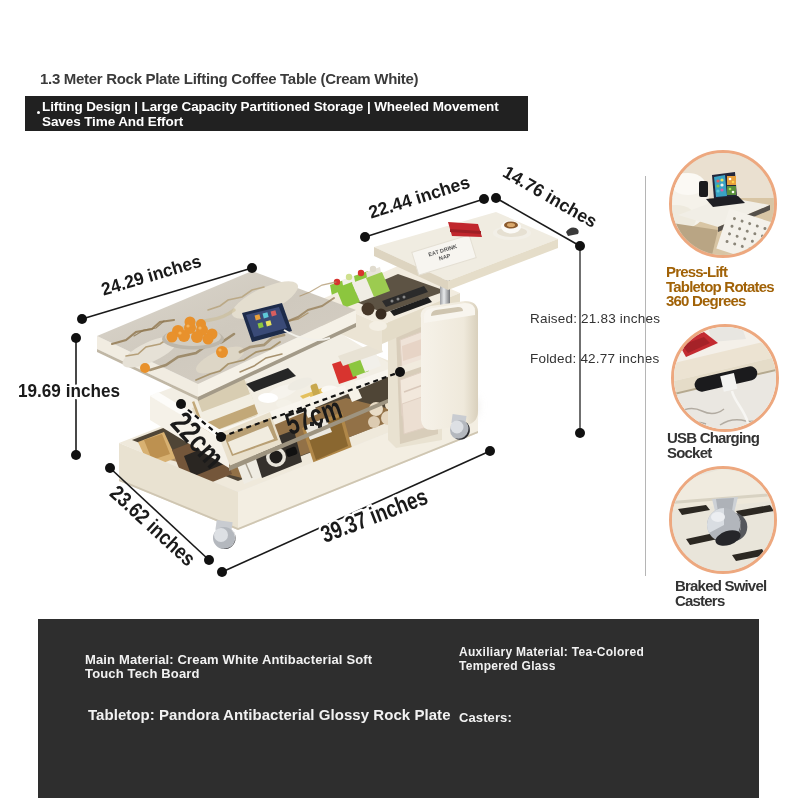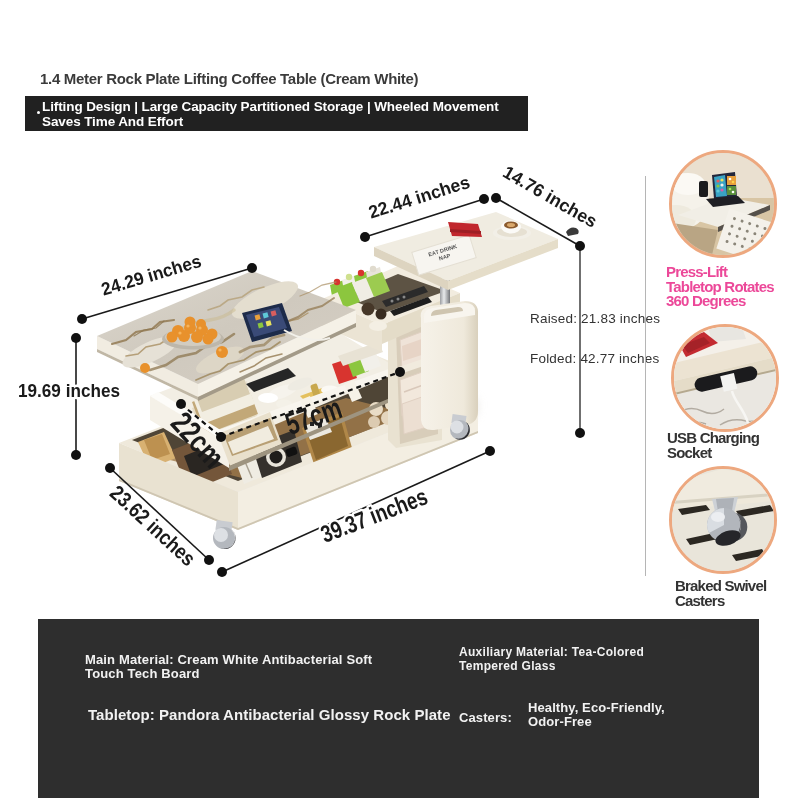--- a/index.html
+++ b/index.html
@@ -4,21 +4,21 @@
 <style>
   html,body{margin:0;padding:0;background:#fff;}
   #page{position:relative;width:800px;height:800px;background:#fff;overflow:hidden;
         font-family:"Liberation Sans",sans-serif;}
   .abs{position:absolute;}
 </style>
 </head>
 <body>
 <div id="page">
 
-  <div class="abs" style="left:40px;top:70px;font-size:15px;font-weight:bold;color:#3b3b3b;letter-spacing:-0.3px;">1.4 Meter Rock Plate Lifting Coffee Table (Cream White)</div>
+  <div class="abs" style="left:40px;top:70px;font-size:15px;font-weight:bold;color:#3b3b3b;letter-spacing:-0.3px;">1.3 Meter Rock Plate Lifting Coffee Table (Cream White)</div>
 
   <div class="abs" style="left:25px;top:96px;width:503px;height:35px;background:#212121;color:#fff;">
     <div class="abs" style="left:12px;top:15px;width:3px;height:3px;border-radius:50%;background:#fff;"></div>
     <div class="abs" style="left:17px;top:3px;font-size:13.5px;font-weight:bold;line-height:15px;letter-spacing:-0.1px;">Lifting Design | Large Capacity Partitioned Storage | Wheeled Movement<br>Saves Time And Effort</div>
   </div>
 
   <svg class="abs" style="left:0;top:0;" width="800" height="800" viewBox="0 0 800 800">
     <defs>
       <linearGradient id="marble" x1="0" y1="0" x2="1" y2="1">
         <stop offset="0" stop-color="#dcd7cd"></stop>
@@ -361,21 +361,21 @@
             <circle cx="90" cy="86" r="1.5"></circle>
           <circle cx="58" cy="94" r="1.5"></circle>
             <circle cx="66" cy="94" r="1.5"></circle>
             <circle cx="74" cy="94" r="1.5"></circle>
             <circle cx="82" cy="94" r="1.5"></circle>
         </g>
       </g>
       <polygon points="0,70 46,77 40,102 0,102" fill="#b9a584"></polygon>
     </svg>
   </div>
-  <div class="abs" style="left:666px;top:265px;width:135px;font-size:15px;line-height:14.7px;font-weight:bold;color:#ec4899;letter-spacing:-0.8px;">Press-Lift<br>Tabletop Rotates<br>360 Degrees</div>
+  <div class="abs" style="left:666px;top:265px;width:135px;font-size:15px;line-height:14.7px;font-weight:bold;color:#a16207;letter-spacing:-0.8px;">Press-Lift<br>Tabletop Rotates<br>360 Degrees</div>
 
   <div class="abs" style="left:671px;top:324px;width:102px;height:102px;border-radius:50%;border:3px solid #eda87f;overflow:hidden;background:#f1ece2;">
     <svg width="102" height="102" viewBox="0 0 102 102">
       <rect x="0" y="0" width="102" height="102" fill="#f4f0e9"></rect>
       <polygon points="34,0 68,0 72,12 38,15" fill="#e8e6e1"></polygon>
       <polygon points="2,12 30,5 44,16 12,30" fill="#c32b31"></polygon>
       <polygon points="8,18 30,10 36,16 14,26" fill="#a52228"></polygon>
       <polygon points="0,36 102,12 102,30 0,54" fill="#ece3d2"></polygon>
       <polygon points="0,54 102,30 102,44 0,68" fill="#e5dcc8"></polygon>
       <polygon points="0,66 102,42 102,46 0,70" fill="#b5a98f"></polygon>
@@ -416,16 +416,15 @@
       <ellipse cx="56" cy="69" rx="13" ry="7" fill="#26262a" transform="rotate(-18 56 69)"></ellipse>
     </svg>
   </div>
   <div class="abs" style="left:675px;top:578px;width:135px;font-size:15px;line-height:15px;font-weight:bold;color:#333;letter-spacing:-0.8px;">Braked Swivel<br>Casters</div>
 
   <div class="abs" style="left:38px;top:619px;width:721px;height:179px;background:#2e2e2e;color:#f2f2f2;">
     <div class="abs" style="left:47px;top:34px;font-size:13px;line-height:13.5px;font-weight:bold;letter-spacing:0.15px;">Main Material: Cream White Antibacterial Soft<br>Touch Tech Board</div>
     <div class="abs" style="left:50px;top:89px;font-size:15px;line-height:13.5px;font-weight:bold;letter-spacing:0.05px;">Tabletop: Pandora Antibacterial Glossy Rock Plate</div>
     <div class="abs" style="left:421px;top:27px;font-size:12px;line-height:13.5px;font-weight:bold;letter-spacing:0.3px;">Auxiliary Material: Tea-Colored<br>Tempered Glass</div>
     <div class="abs" style="left:421px;top:92px;font-size:13px;line-height:13.5px;font-weight:bold;letter-spacing:0.1px;">Casters:</div>
-    <div class="abs" style="left:490px;top:82px;font-size:13px;line-height:13.5px;font-weight:bold;letter-spacing:0.1px;">Healthy, Eco-Friendly,<br>Odor-Free</div>
   </div>
 
 </div>
 
 </body></html>

